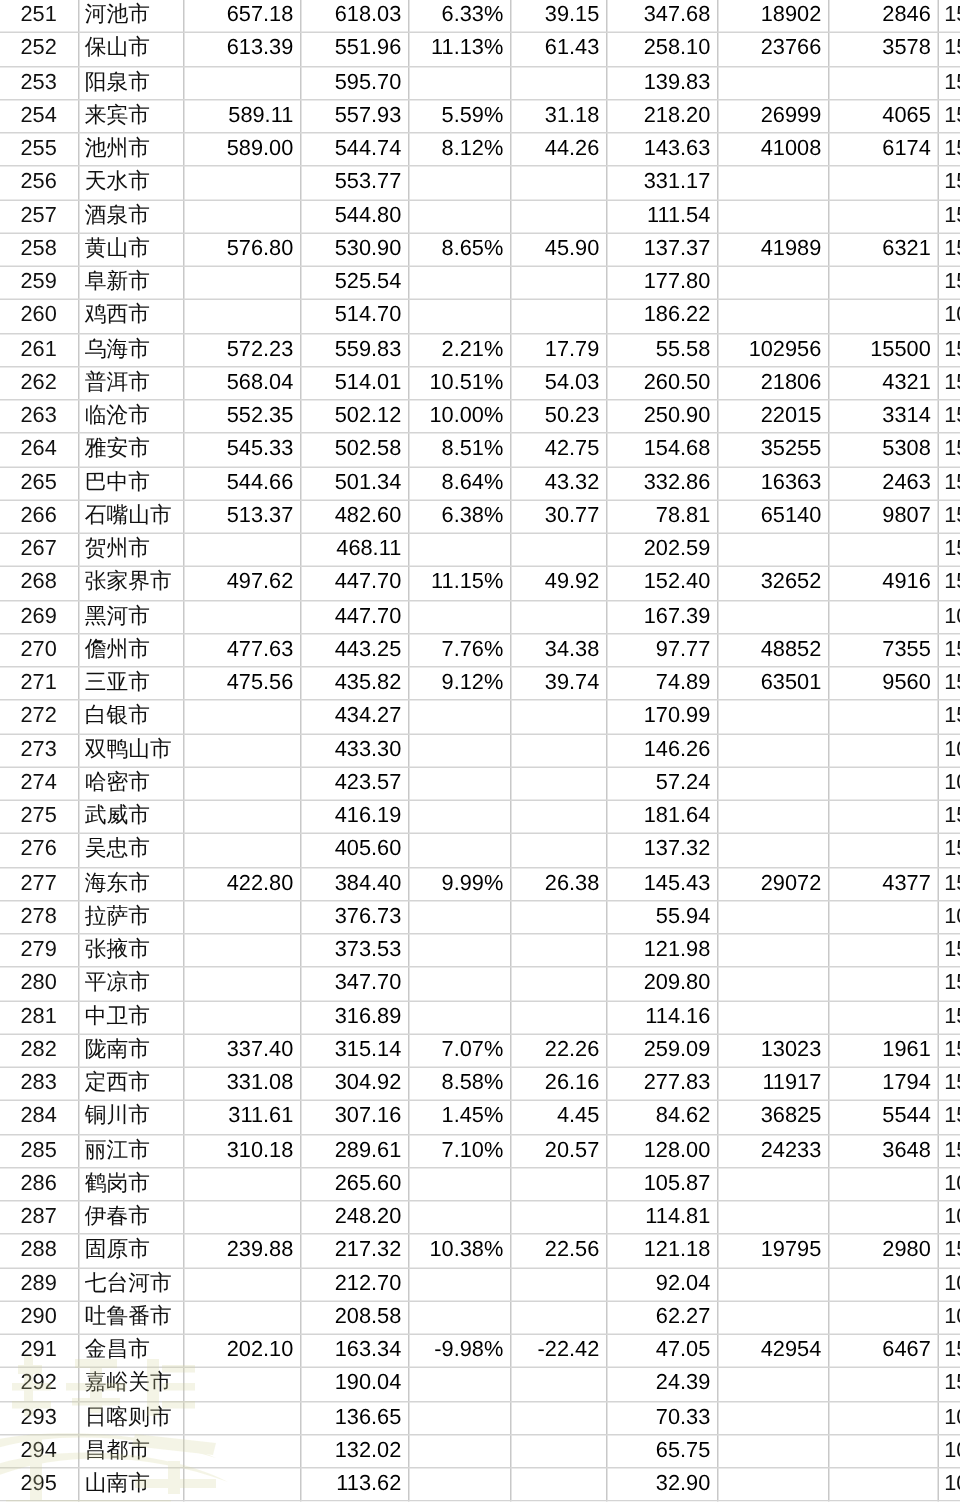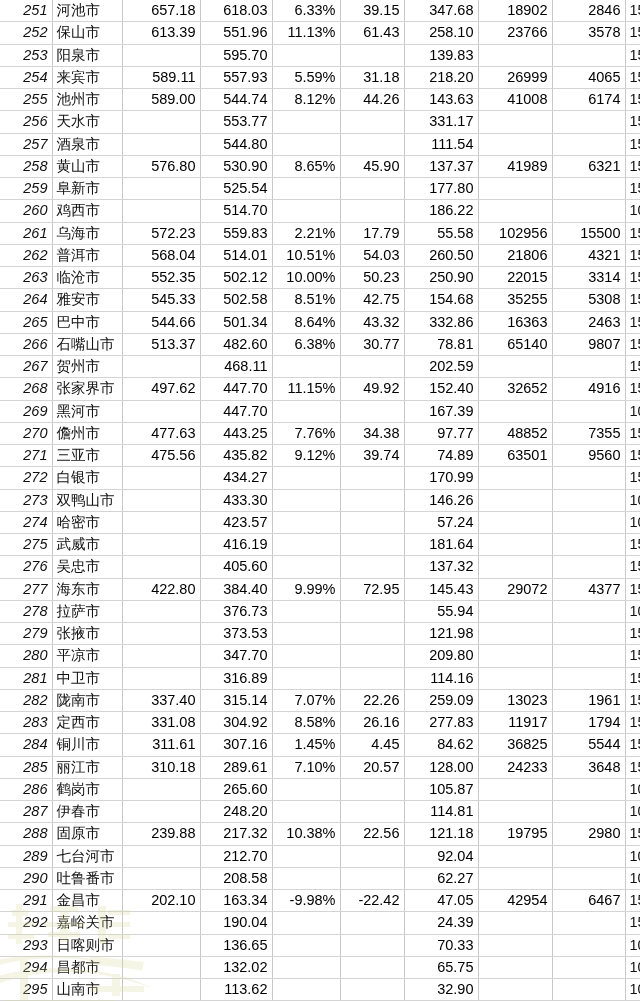--- a/index.html
+++ b/index.html
@@ -62,26 +62,25 @@
   col.c-v2    { width: 72px;  }
   col.c-v3    { width: 68px;  }
   col.c-v4    { width: 64px;  }
   col.c-v5    { width: 74px;  }
   col.c-v6    { width: 74px;  }
   col.c-v7    { width: 73px;  }
   col.c-note  { width: 85px;  }
 
   td.idx {
     background: #f6f6a8;
-    text-align: right;
+    text-align: center;
     color: #111;
     border-right: none;
     border-bottom: 1px solid #e2e29a;
     font-size: 14.5px;
-    font-style: italic;
   }
   td.city {
     background: #f6f6a8;
     text-align: left;
     color: #111;
     border-left: 1px solid #7a7a30;
     border-right: 2px solid #4a4a18;
     border-bottom: 1px solid #e2e29a;
     letter-spacing: 0px;
     font-size: 14.5px;
@@ -458,21 +457,21 @@
           <td class="num"></td>
           <td class="num"></td>
           <td class="note">15年末人口</td>
         </tr>
         <tr>
           <td class="idx">277</td>
           <td class="city">海东市</td>
           <td class="num">422.80</td>
           <td class="num">384.40</td>
           <td class="num">9.99%</td>
-          <td class="num">72.95</td>
+          <td class="num">26.38</td>
           <td class="num">145.43</td>
           <td class="num">29072</td>
           <td class="num">4377</td>
           <td class="note">15年末人口</td>
         </tr>
         <tr>
           <td class="idx">278</td>
           <td class="city">拉萨市</td>
           <td class="num"></td>
           <td class="num">376.73</td>

